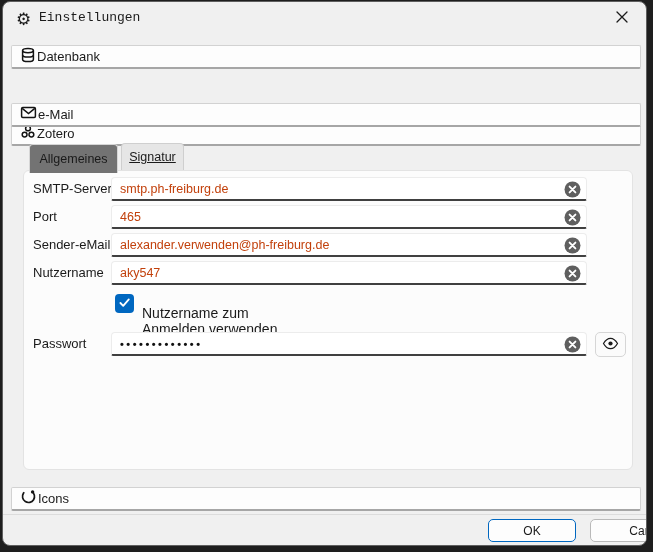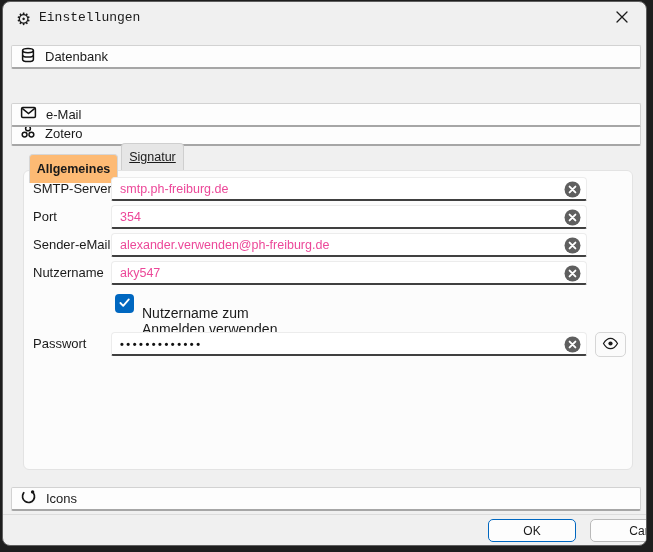--- a/index.html
+++ b/index.html
@@ -13,44 +13,44 @@
   
   .titlebar { position:absolute; left:0; top:0; right:0; height:36px; }
   .gear { position:absolute; left:13px; top:6px; font-size:17px; color:#1b1b1b;
           font-family:"DejaVu Sans",sans-serif; line-height:22px; }
   .title { position:absolute; left:36px; top:8px; font-size:13px; color:#1b1b1b;font-family:Liberation Mono, monospace; }
   .close-btn { position:absolute; right:8px; top:4px; width:32px; height:24px;
     display:flex; align-items:center; justify-content:center; background:transparent; border:none; cursor:pointer; }
   
   .bar { position:absolute; left:8px; width:630px; height:24px;
     background:#fdfdfd; border:1px solid #d2d2d2; border-bottom:2px solid #a6a6a6;
-    border-radius:2px; display:flex; align-items:center; gap:9px; padding-left:8px; cursor:pointer; }
+    border-radius:2px; display:flex; align-items:center; gap:1px; padding-left:8px; cursor:pointer; }
   .bar-label { font-size:13px; color:#1a1a1a; }
   .bar svg { flex:0 0 auto; }
   #bar-datenbank { top:43px; }
   #bar-zotero   { top:72px;margin-top:48px; }
   #bar-email    { top:101px; }
   #bar-icons    { top:485px; }
   
   .tab { position:absolute; font-size:12.5px; color:#1a1a1a; display:flex;
          align-items:center; justify-content:center; cursor:pointer; }
-  .tab-active { left:26px; top:152px; width:89px; height:29px; background:#fdba74;
-    border:1px solid #d6d6d6; border-bottom:none; border-radius:4px 4px 0 0; z-index:3;font-weight:bold; }
+  .tab-active { left:26px; top:142px; width:89px; height:29px; background:#737373;
+    border:1px solid #d6d6d6; border-bottom:none; border-radius:4px 4px 0 0; z-index:3; }
   .tab-inactive { left:118px; top:141px; width:63px; height:27px; background:#e6e6e6;
     border:1px solid #cfcfcf; border-bottom:none; border-radius:4px 4px 0 0; z-index:1;text-decoration:underline; }
   
   .panel { position:absolute; left:20px; top:168px; width:610px; height:300px;
     background:#fcfcfc; border:1px solid #e3e3e3; border-radius:6px; z-index:2; }
   
   .field-label { position:absolute; left:30px; height:24px; line-height:24px;
     font-size:13px; color:#1a1a1a; z-index:4; }
   .input { position:absolute; left:108px; width:476px; height:24px; background:#ffffff;
     border:1px solid #ececec; border-bottom:2px solid #404040; border-radius:4px 4px 2px 2px;
     display:flex; align-items:center; padding:0 28px 0 8px; z-index:4; }
-  .input-value { font-size:12.5px; color:#ec4899; white-space:nowrap; overflow:hidden; }
+  .input-value { font-size:12.5px; color:#c2410c; white-space:nowrap; overflow:hidden; }
   .pw-value { font-size:11px; font-weight:bold; letter-spacing:2.5px; color:#101010; }
   .clear-btn { position:absolute; right:5px; top:3px; width:17px; height:17px;
     border:none; background:transparent; padding:0; cursor:pointer; }
   #row-smtp  { top:175px; } #lbl-smtp  { top:175px; }
   #row-port  { top:203px; } #lbl-port  { top:203px; }
   #row-sender{ top:231px; } #lbl-sender{ top:231px; }
   #row-user  { top:259px; } #lbl-user  { top:259px; }
   #row-pass  { top:330px; width:476px; } #lbl-pass { top:330px; }
   
   .checkbox { position:absolute; left:112px; top:292px; width:19px; height:19px;
@@ -131,21 +131,21 @@
       <button class="clear-btn">
         <svg width="17" height="17" viewBox="0 0 17 17">
             <circle cx="8.5" cy="8.5" r="8" fill="#5f5f5f"></circle>
             <path d="M5.6 5.6 L11.4 11.4 M11.4 5.6 L5.6 11.4" stroke="#fff" stroke-width="1.9" stroke-linecap="round"></path>
           </svg>
       </button>
     </div>
 
     <span class="field-label" id="lbl-port">Port</span>
     <div class="input" id="row-port">
-      <span class="input-value">354</span>
+      <span class="input-value">465</span>
       <button class="clear-btn">
         <svg width="17" height="17" viewBox="0 0 17 17">
             <circle cx="8.5" cy="8.5" r="8" fill="#5f5f5f"></circle>
             <path d="M5.6 5.6 L11.4 11.4 M11.4 5.6 L5.6 11.4" stroke="#fff" stroke-width="1.9" stroke-linecap="round"></path>
           </svg>
       </button>
     </div>
 
     <span class="field-label" id="lbl-sender">Sender-eMail</span>
     <div class="input" id="row-sender">

